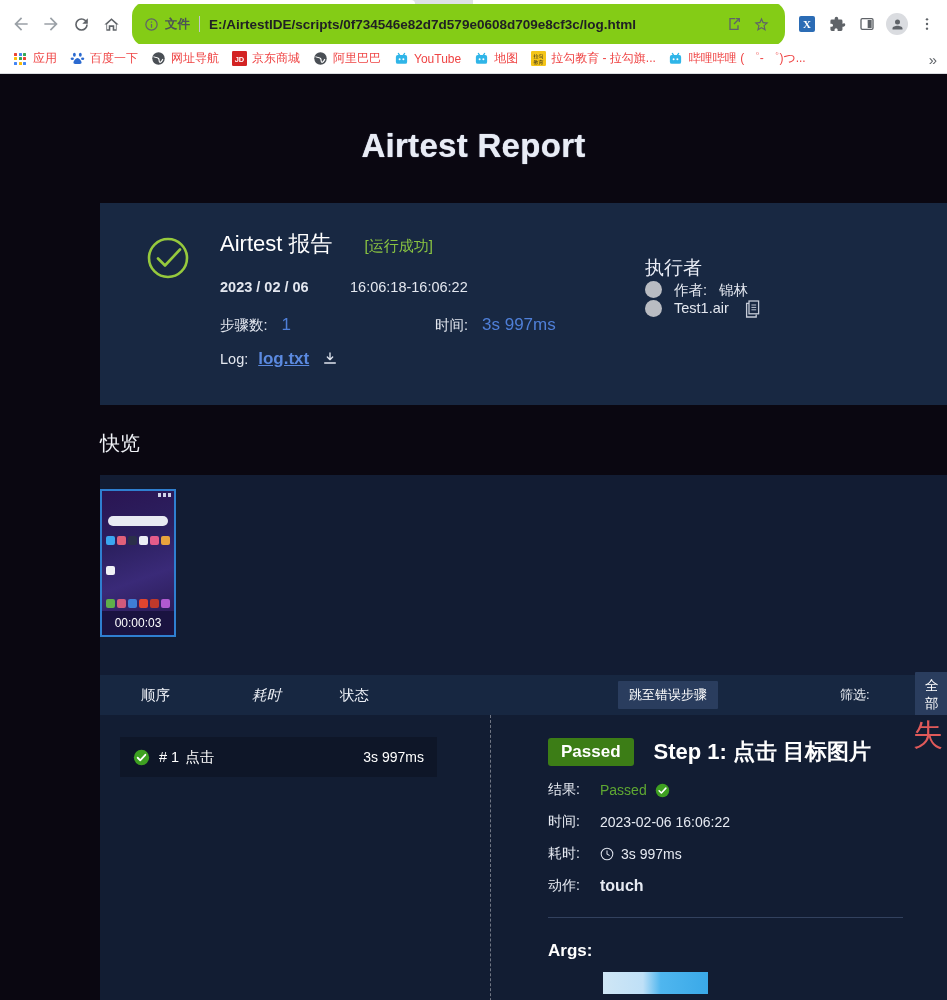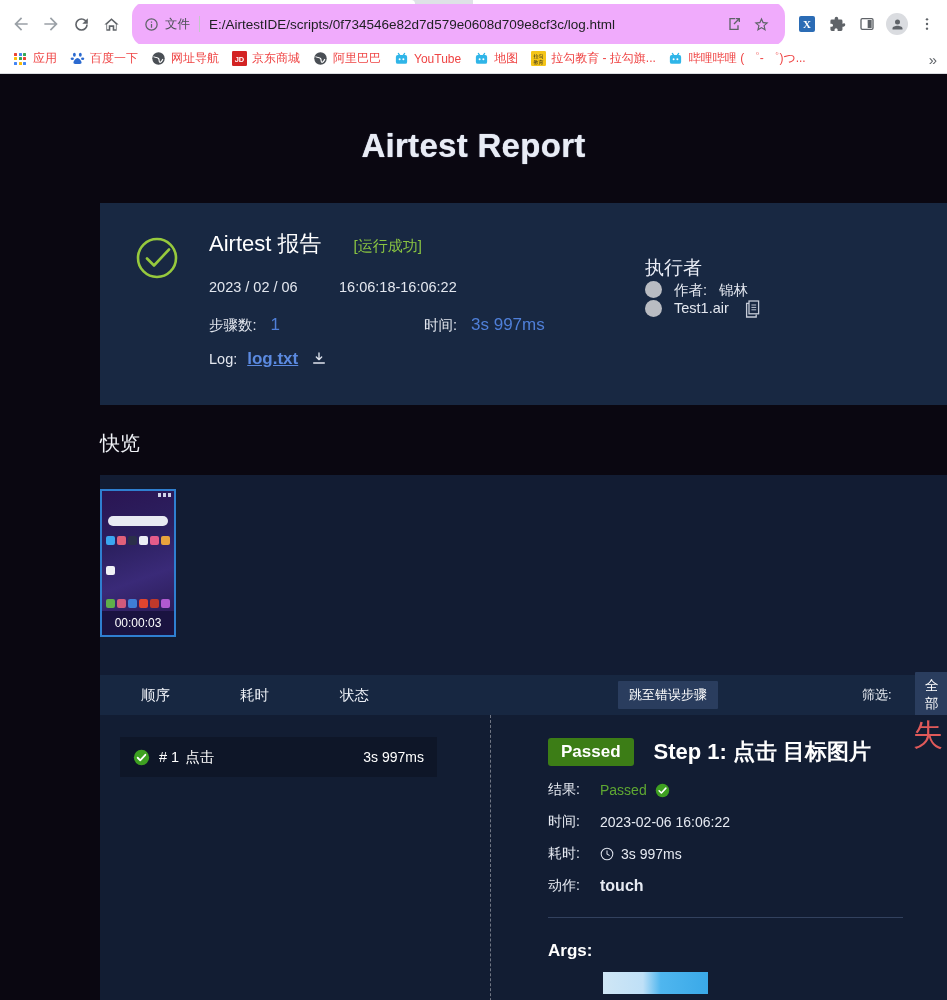--- a/index.html
+++ b/index.html
@@ -28,23 +28,24 @@
   }
   .nav-btn {
     width: 30px; height: 30px; border-radius: 50%;
     display: flex; align-items: center; justify-content: center;
     flex: 0 0 auto; cursor: pointer;
   }
   .nav-btn svg { display: block; }
 
   .omnibox {
     flex: 1 1 auto; height: 44px; margin: 0 8px 0 6px;
-    background: #f0abfc; border-radius: 14px;
+    background: #84cc16; border-radius: 14px;
     display: flex; align-items: center; padding: 0 12px;
     min-width: 0;
+    font-weight: bold;
   }
   .omni-info { display: flex; align-items: center; flex: 0 0 auto; }
   .omni-scheme {
     font-size: 12.5px; color: #4c5156; margin-left: 6px;
     font-family: "Liberation Sans", sans-serif;
   }
   .omni-sep { width: 1px; height: 16px; background: #c3c6c9; margin: 0 9px; flex: 0 0 auto; }
   .omni-url {
     font-size: 13.5px; color: #202124; white-space: nowrap;
     overflow: hidden; text-overflow: clip; flex: 1 1 auto;
@@ -97,30 +98,30 @@
     font-size: 33px; font-weight: bold;
     padding-top: 53px; letter-spacing: 0.3px;
     text-shadow: 0 0 1px #c9d4ee;
   }
 
   
   .band { margin-left: 100px; width: 847px; }
 
   .summary-card {
     background: #182842; margin-top: 38px; height: 202px;
-    padding: 26px 0 0 5px; display: flex; position: relative;
+    padding: 26px 0 0 16px; display: flex; position: relative;
   }
   .sum-left { padding-left: 28px; display: flex; }
   .check-big { width: 48px; height: 48px; flex: 0 0 auto; margin-top: 5px; }
   .sum-text { margin-left: 28px; }
   .sum-row1 { display: flex; align-items: baseline; }
   .sum-h1 { font-size: 22px; color: #ffffff; font-weight: normal; }
   .sum-status { font-size: 15px; color: #89c341; margin-left: 32px; }
   .sum-row2 { margin-top: 20px; display: flex; font-size: 14.5px; color: #e3e7ef; }
-  .sum-date { width: 130px; }
+  .sum-date { width: 130px; font-weight: bold; }
   .sum-row3 { margin-top: 20px; display: flex; align-items: baseline; font-size: 14.5px; }
   .lbl { color: #e3e7ef; }
   .val-blue { color: #4f7fd8; font-size: 17px; margin-left: 14px; }
   .sum-steps { width: 215px; display: flex; align-items: baseline; }
   .sum-time { display: flex; align-items: baseline; }
   .sum-row4 { margin-top: 14px; display: flex; align-items: center; font-size: 14.5px; }
   .log-link {
     color: #5b8ae0; margin-left: 10px; font-size: 17px;
     text-decoration: underline; cursor: pointer; font-weight: bold;
   }
@@ -171,28 +172,28 @@
     align-items: center; justify-content: center; background: #1a1340;
   }
 
   
   .tbl-head {
     margin-left: 100px; width: 847px; height: 40px; background: #172741;
     display: flex; align-items: center; position: relative;
   }
   .th { font-size: 14.5px; color: #eef1f7; position: absolute; }
   .th.c1 { left: 41px; }
-  .th.c2 { left: 140px; }
+  .th.c2 { left: 152px; font-style: italic; }
   .th.c3 { left: 240px; }
   .btn-jump {
     position: absolute; left: 518px; background: #2a3d5e;
     color: #ffffff; font-size: 13px; padding: 5px 11px; cursor: pointer;
     border-radius: 1px;
   }
-  .filter-lbl { position: absolute; left: 762px; font-size: 13px; color: #eef1f7; }
+  .filter-lbl { position: absolute; left: 740px; font-size: 13px; color: #eef1f7; }
   .fbtn {
     position: absolute; background: #2a3d5e; color: #ffffff;
     font-size: 13.5px; padding: 5px 10px; cursor: pointer; border-radius: 1px;
   }
   .fbtn.f1 { left: 815px; }
 
   
   .split { margin-left: 100px; width: 847px; height: 306px; display: flex; position: relative; background: #121d33; }
   .pane-left { width: 390px; height: 100%; padding: 22px 0 0 0; position: relative; }
   .divider {

